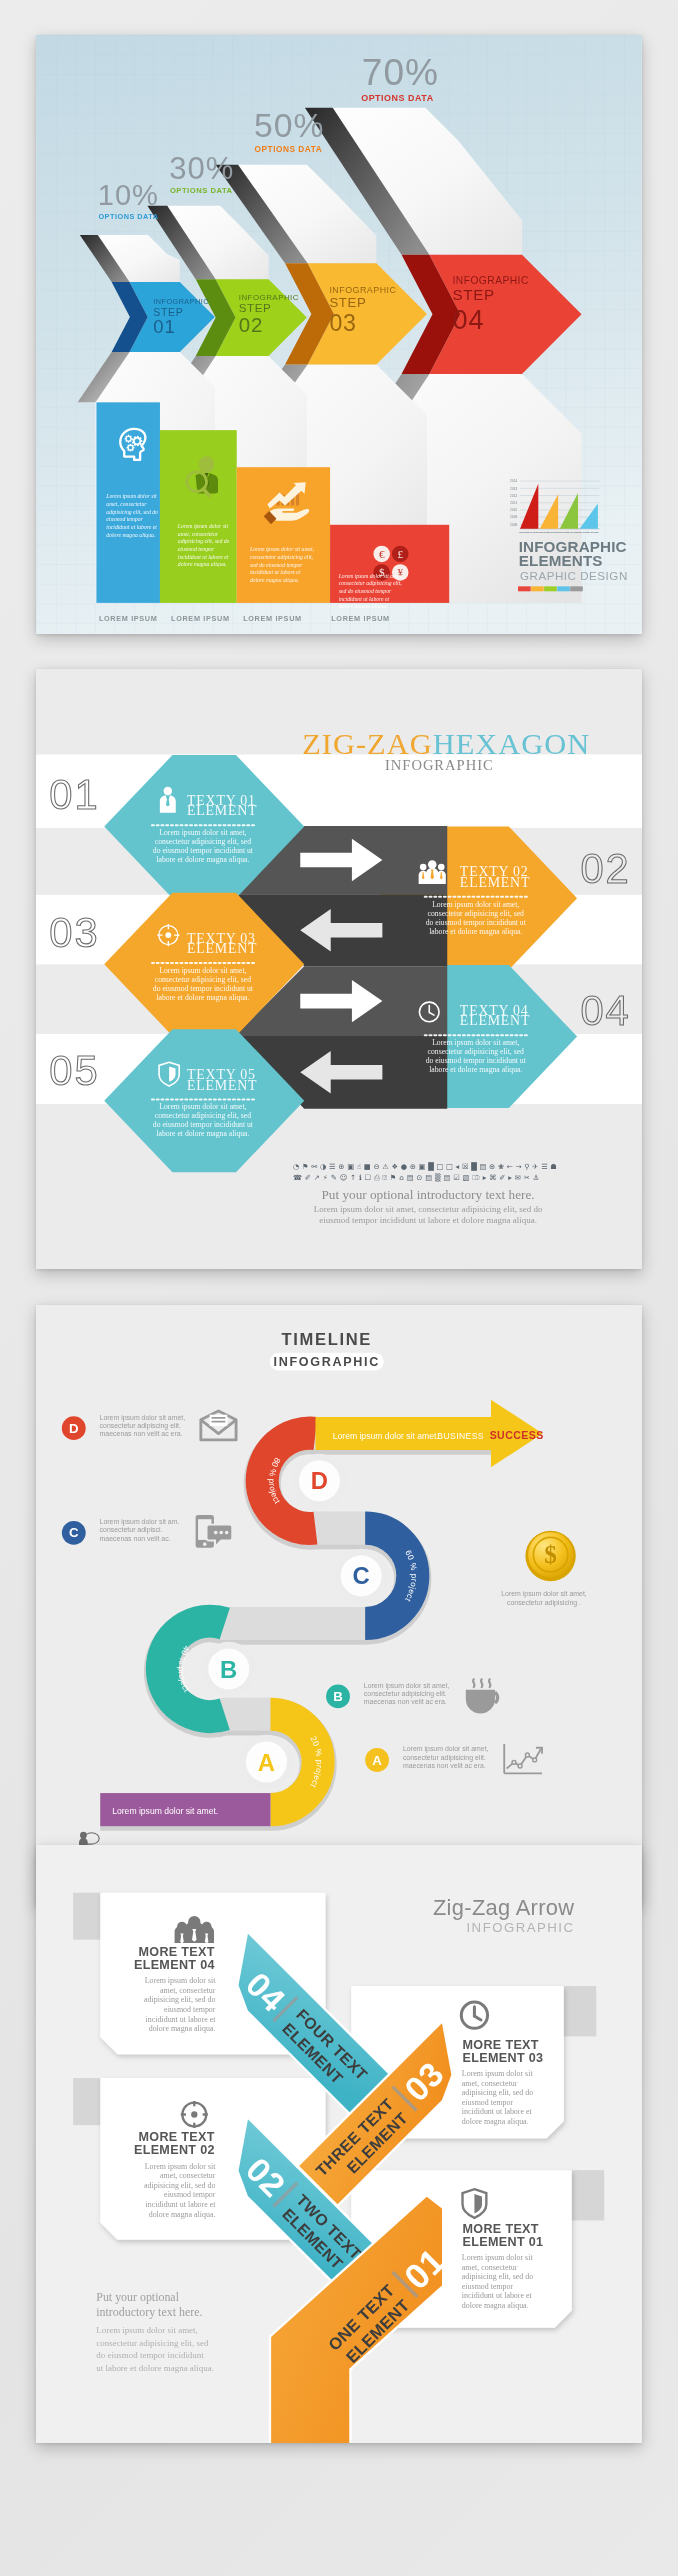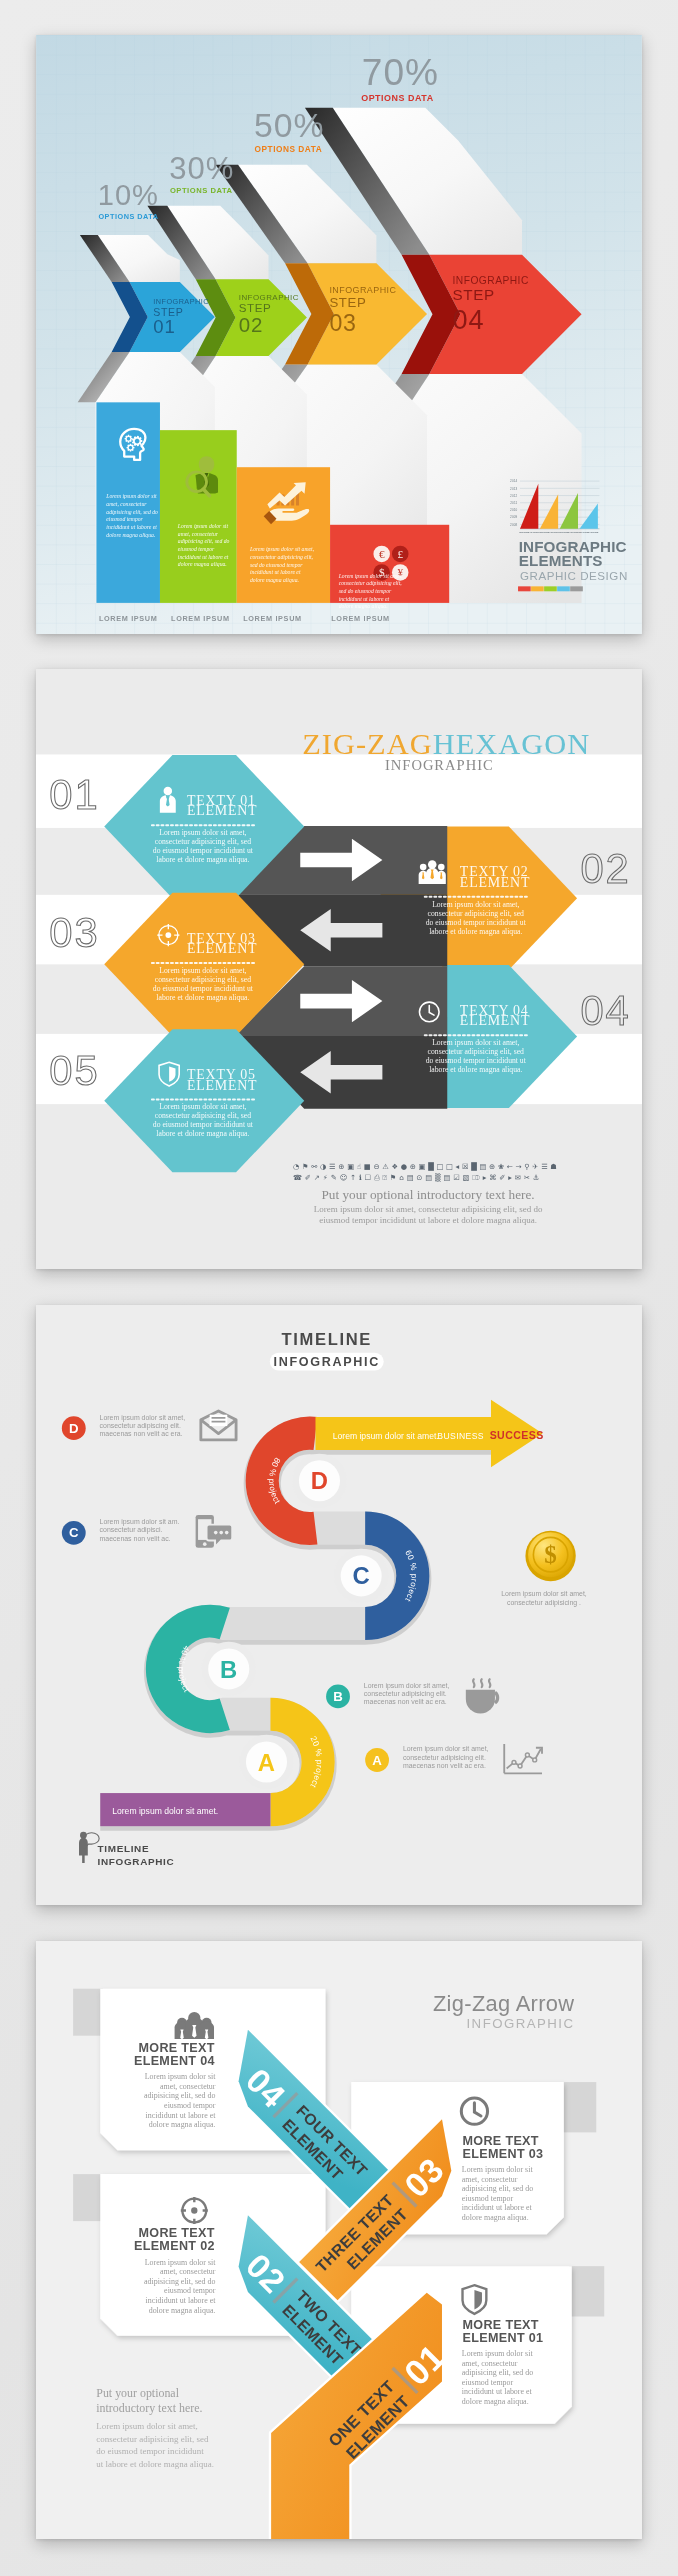--- a/index.html
+++ b/index.html
@@ -6,21 +6,21 @@
   html,body{margin:0;padding:0;}
   body{width:678px;height:2576px;font-family:"Liberation Sans",sans-serif;overflow:hidden;position:relative;
        background:#e8e8e8;}
   .page{position:absolute;left:0;top:0;width:678px;height:2576px;
      background:linear-gradient(135deg,#ececec 0%,#e9e9e9 38%,#e4e4e4 72%,#e9e9e9 100%);}
   .panel{position:absolute;left:36px;width:606px;overflow:hidden;
      box-shadow:0 4.6px 14.6px rgba(0,0,0,.22), 0 1.3px 3.3px rgba(0,0,0,.10);}
   #p1{top:35px;height:599px;}
   #p2{top:669px;height:600px;}
   #p3{top:1305px;height:600px;}
-  #p4{top:1941px;height:598px;}
+  #p4{top:1845px;height:598px;}
   svg{display:block;}
   text{white-space:pre;}
 </style>
 </head>
 <body>
 
 <div class="page">
 
 <div class="panel" id="p1">
 <svg viewBox="0 0 915 905" width="606" height="599">

